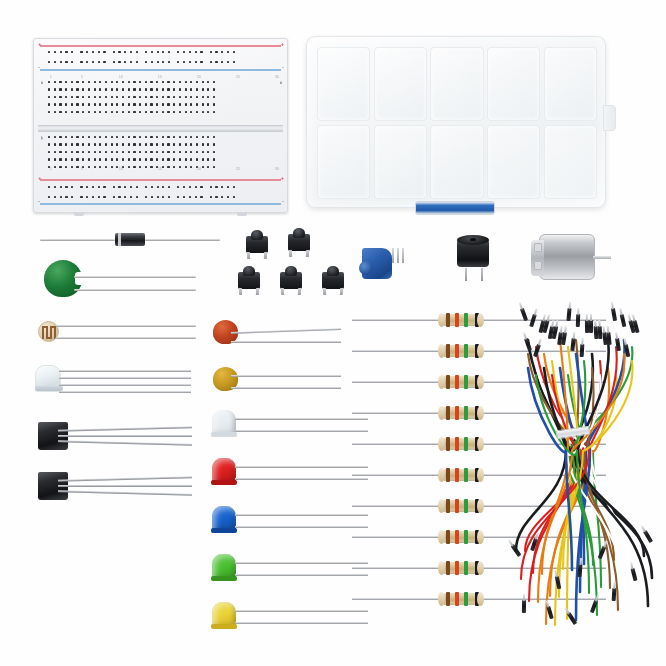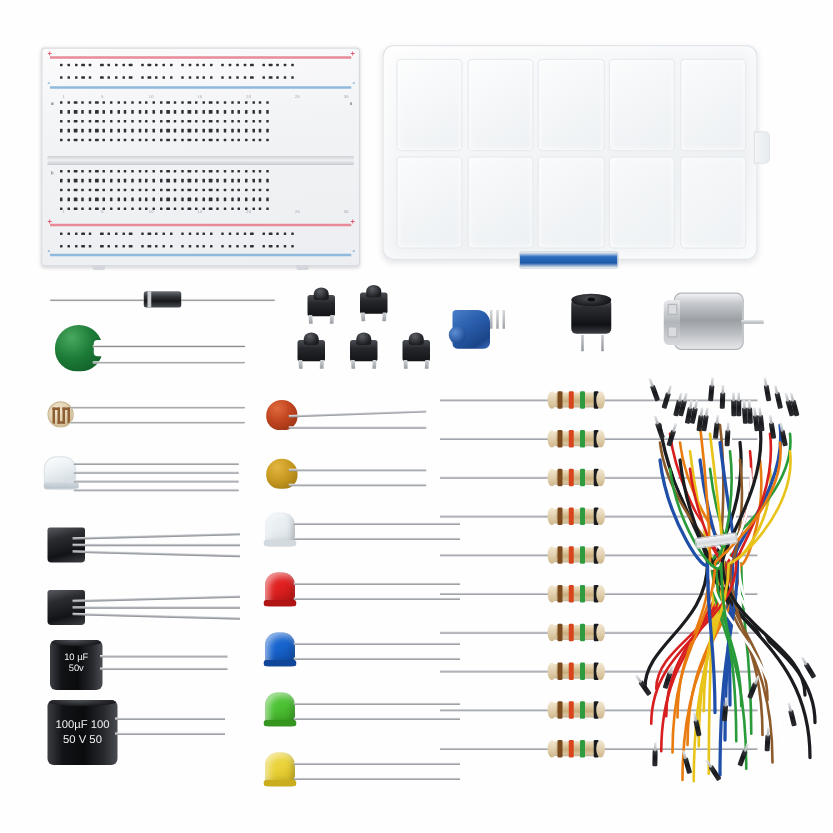--- a/index.html
+++ b/index.html
@@ -1159,39 +1159,21 @@
     <div class="tr-leg" style="left:20px; top:15px; width:134px;"></div>
     <div class="tr-leg" style="left:20px; top:22px; width:134px; transform:rotate(1.5deg);"></div>
   </div>
   <div class="abs" style="left:38px; top:470px; width:160px; height:36px;">
     <div class="transistor" style="left:0; top:2px;"></div>
     <div class="tr-leg" style="left:20px; top:8px;  width:134px; transform:rotate(-1.5deg);"></div>
     <div class="tr-leg" style="left:20px; top:15px; width:134px;"></div>
     <div class="tr-leg" style="left:20px; top:22px; width:134px; transform:rotate(1.5deg);"></div>
   </div>
 
-  <div class="abs" style="left:36px; top:508px; width:150px; height:50px;">
-    <div class="ecap" style="left:4px; top:4px; width:42px; height:40px; padding-top:9px; font-size:7.5px; line-height:9px;">
-      <div class="ecap-top"></div>
-      <span class="ecap-txt">10 µF</span>
-      <span class="ecap-txt">50v</span>
-    </div>
-    <div class="ecap-leg" style="left:44px; top:16px; width:102px;"></div>
-    <div class="ecap-leg" style="left:44px; top:26px; width:102px;"></div>
-  </div>
-
-  <div class="abs" style="left:34px; top:556px; width:150px; height:62px;">
-    <div class="ecap" style="left:4px; top:4px; width:56px; height:52px; padding-top:13px; font-size:9px; line-height:12px;">
-      <div class="ecap-top"></div>
-      <span class="ecap-txt">100µF 100</span>
-      <span class="ecap-txt">50 V    50</span>
-    </div>
-    <div class="ecap-leg" style="left:58px; top:18px; width:88px;"></div>
-    <div class="ecap-leg" style="left:58px; top:30px; width:88px;"></div>
-  </div>
+
 
   <div class="abs" style="left:213px; top:318px; width:130px; height:34px;">
     <div class="disc-cap" style="left:0; top:2px;
          background:radial-gradient(circle at 35% 28%, #e06a3e 0%, #c0441f 45%, #8e2f12 100%);"></div>
     <div class="disc-leg" style="left:18px; top:12px; width:110px; transform:rotate(-2deg);"></div>
     <div class="disc-leg" style="left:18px; top:23px; width:110px;"></div>
   </div>
 
   <div class="abs" style="left:213px; top:365px; width:130px; height:34px;">
     <div class="disc-cap" style="left:0; top:2px;

